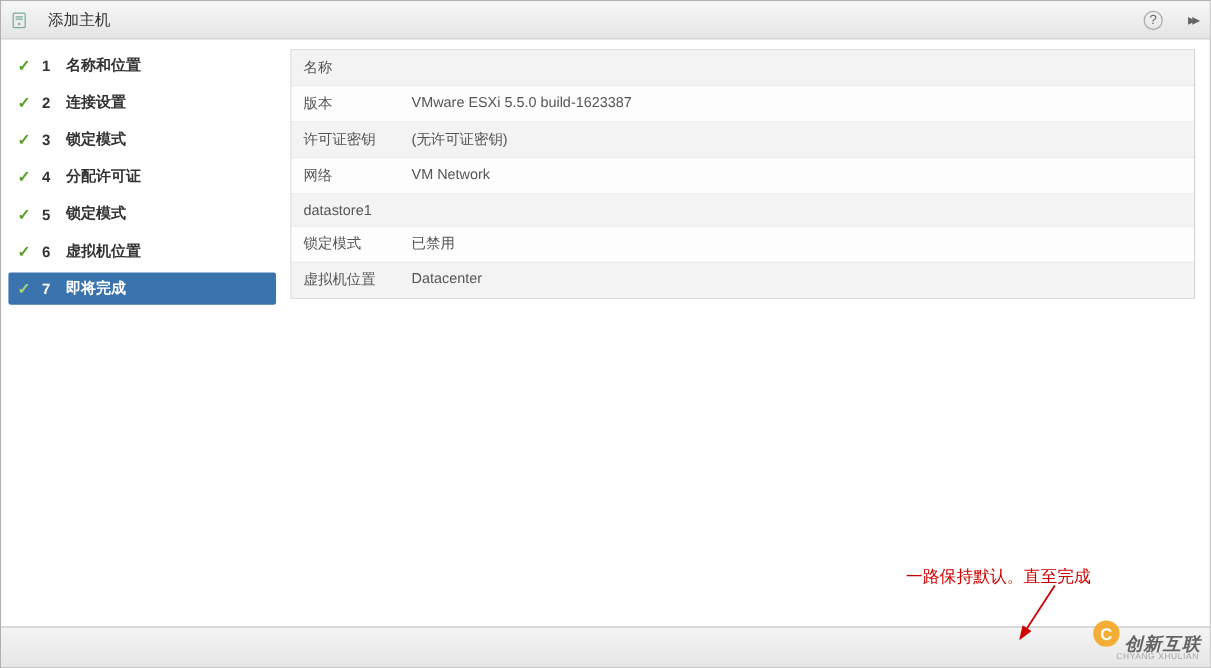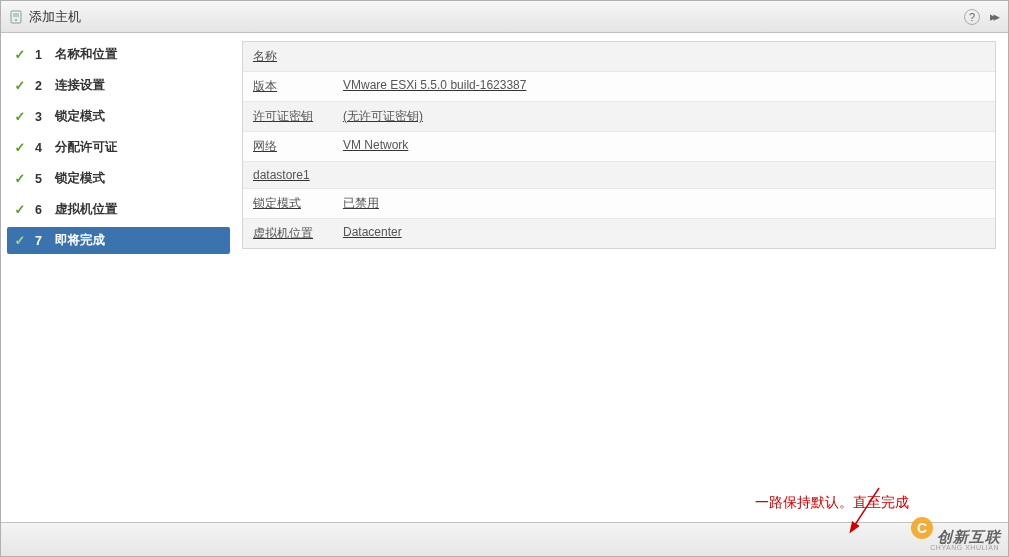--- a/index.html
+++ b/index.html
@@ -21,21 +21,21 @@
     display: flex;
     flex-direction: column;
   }
   .titlebar {
     height: 32px;
     background: linear-gradient(to bottom, #f7f7f7, #e4e4e4);
     border-bottom: 1px solid #c0c0c0;
     display: flex;
     align-items: center;
     padding: 0 8px;
-    gap: 6px;
+    gap: 17px;
   }
   .titlebar .host-icon {
     width: 14px;
     height: 14px;
     display: inline-block;
     position: relative;
   }
   .host-icon svg { display: block; }
   .titlebar .title-text {
     flex: 1;
@@ -115,21 +115,20 @@
     position: relative;
   }
   .summary-table {
     border: 1px solid #d5d5d5;
     background: #fff;
     width: 100%;
   }
   .summary-row {
     display: flex;
     border-bottom: 1px solid #e8e8e8;
-    text-decoration: underline;
   }
   .summary-row:nth-child(odd) {
     background: #f3f3f3;
   }
   .summary-row:nth-child(even) {
     background: #fdfdfd;
   }
   .summary-row:last-child { border-bottom: none; }
   .summary-key {
     width: 90px;
@@ -157,21 +156,21 @@
     font-size: 11px;
     background: linear-gradient(to bottom, #fdfdfd, #e5e5e5);
     border: 1px solid #b5b5b5;
     border-radius: 2px;
     cursor: pointer;
     color: #333;
   }
   .annotation {
     position: absolute;
     right: 100px;
-    bottom: 45px;
+    bottom: 67px;
     color: #d00000;
     font-size: 14px;
   }
   .arrow {
     position: absolute;
     right: 110px;
     bottom: 14px;
     pointer-events: none;
   }
   .watermark {

